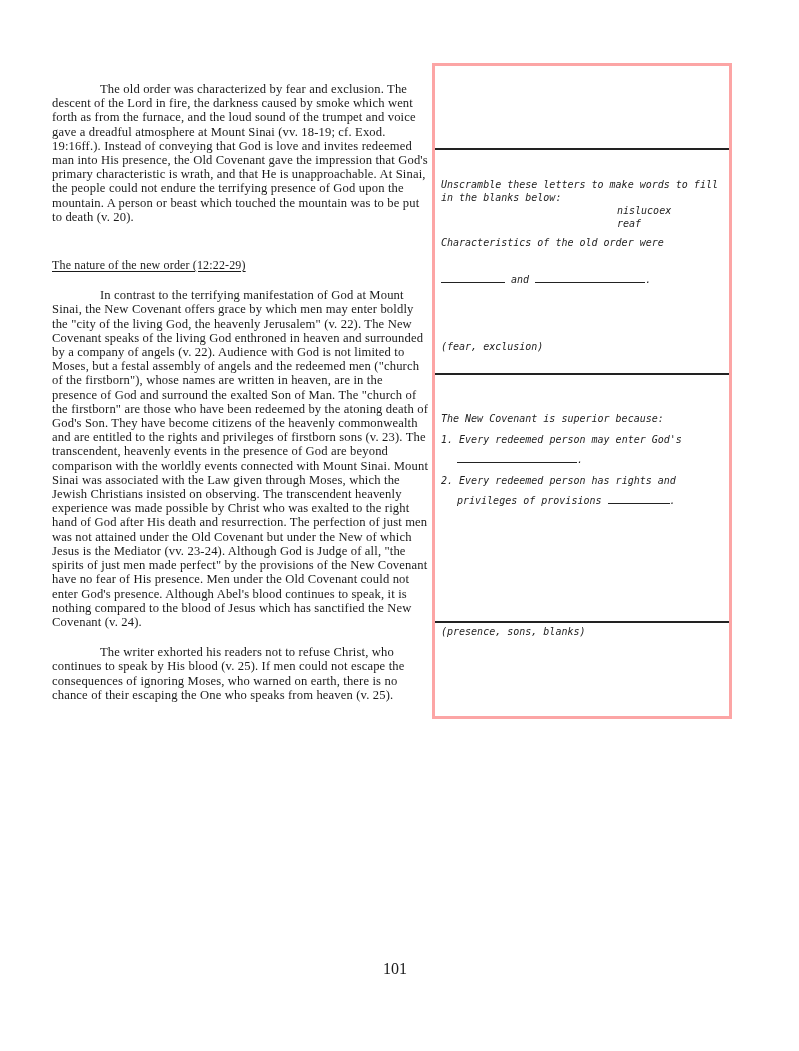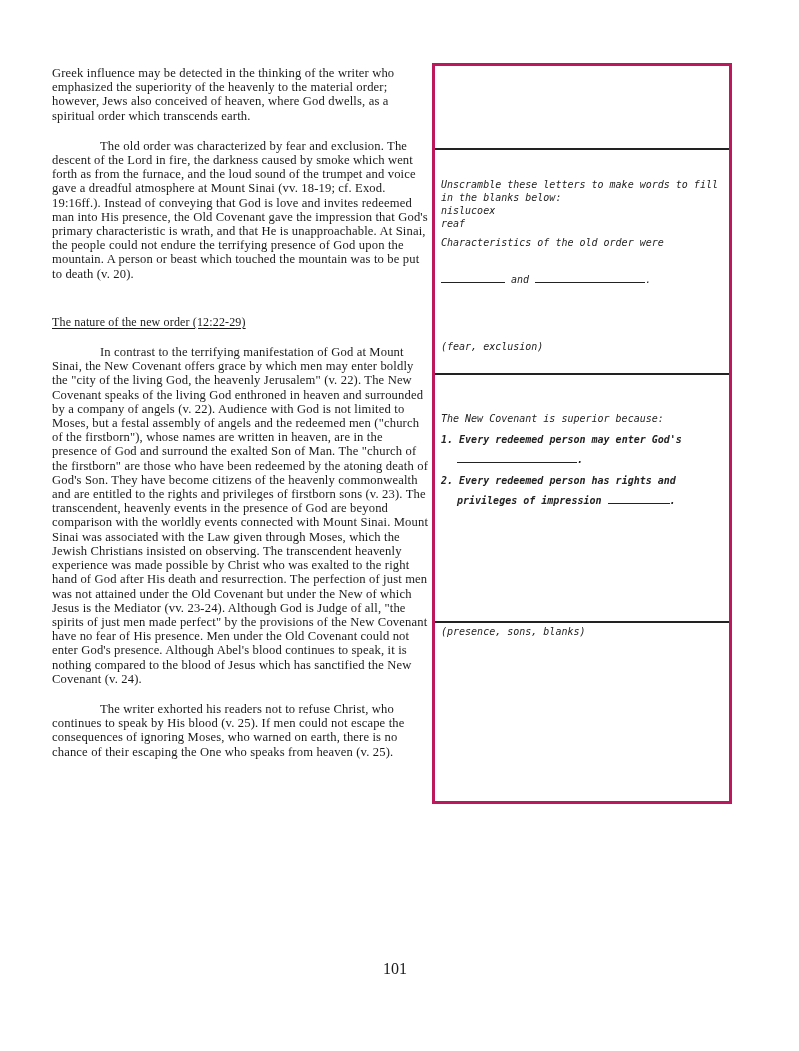--- a/index.html
+++ b/index.html
@@ -10,55 +10,54 @@
     font-size: 12.6px; line-height: 14.2px; letter-spacing: 0.15px;
   }
   .para { margin: 0; white-space: pre-line; }
   .gap1 { height: 16px; }
   .gap2 { height: 34px; }
   .section-heading {
     display: inline-block; text-decoration: underline; text-underline-offset: 2px;
     margin: 0; font-size: 12px;
   }
   .right-box {
-    position: absolute; left: 432px; top: 63px; width: 300px; height: 741px;
-    border: 3px solid #be185d; box-sizing: border-box;
+    position: absolute; left: 432px; top: 63px; width: 300px; height: 656px;
+    border: 3px solid #fca5a5; box-sizing: border-box;
   }
   .divider { position: absolute; left: 0; right: 0; height: 0; border-top: 2px solid #222; }
   .div1 { top: 82px; }
   .div2 { top: 307px; }
   .div3 { top: 555px; }
   .frame-text {
     position: absolute; left: 6px; width: 285px;
     font-family: "DejaVu Sans Mono", "Liberation Mono", monospace;
     font-style: italic; font-size: 10px; line-height: 13px; color: #222;
   }
   .f2a { top: 112px; }
   .f2-answer { top: 274px; font-style: italic; }
   .f3a { top: 346px; }
   .f3-answer { top: 559px; }
-  .scr-words { }
+  .scr-words { margin-left: 176px; }
   .blank { display: inline-block; border-bottom: 1px solid #222; height: 10px; vertical-align: baseline; }
   .b-short { width: 64px; }
   .b-med { width: 110px; }
   .b-long { width: 120px; }
   .b-70 { width: 62px; }
   .b-80 { width: 78px; }
-  .item { margin-top: 8px; font-weight: bold; }
+  .item { margin-top: 8px; }
   .sub { padding-left: 16px; margin-top: 6px; }
   .page-number {
     position: absolute; left: 383px; top: 960px;
     font-family: "Liberation Serif", "DejaVu Serif", serif; font-size: 16px;
   }
 </style>
 </head>
 <body>
 
 <div class="left-col">
-  <p class="para">Greek influence may be detected in the thinking of the writer who emphasized the superiority of the heavenly to the material order; however, Jews also conceived of heaven, where God dwells, as a spiritual order which transcends earth.</p>
   <div class="gap1"></div>
   <p class="para" style="text-indent:48px">The old order was characterized by fear and exclusion. The descent of the Lord in fire, the darkness caused by smoke which went forth as from the furnace, and the loud sound of the trumpet and voice gave a dreadful atmosphere at Mount Sinai (vv. 18-19; cf. Exod. 19:16ff.). Instead of conveying that God is love and invites redeemed man into His presence, the Old Covenant gave the impression that God's primary characteristic is wrath, and that He is unapproachable. At Sinai, the people could not endure the terrifying presence of God upon the mountain. A person or beast which touched the mountain was to be put to death (v. 20).</p>
   <div class="gap2"></div>
   <p class="section-heading">The nature of the new order (12:22-29)</p>
   <div class="gap1"></div>
   <p class="para" style="text-indent:48px">In contrast to the terrifying manifestation of God at Mount Sinai, the New Covenant offers grace by which men may enter boldly the "city of the living God, the heavenly Jerusalem" (v. 22). The New Covenant speaks of the living God enthroned in heaven and surrounded by a company of angels (v. 22). Audience with God is not limited to Moses, but a festal assembly of angels and the redeemed men ("church of the firstborn"), whose names are written in heaven, are in the presence of God and surround the exalted Son of Man. The "church of the firstborn" are those who have been redeemed by the atoning death of God's Son. They have become citizens of the heavenly commonwealth and are entitled to the rights and privileges of firstborn sons (v. 23). The transcendent, heavenly events in the presence of God are beyond comparison with the worldly events connected with Mount Sinai. Mount Sinai was associated with the Law given through Moses, which the Jewish Christians insisted on observing. The transcendent heavenly experience was made possible by Christ who was exalted to the right hand of God after His death and resurrection. The perfection of just men was not attained under the Old Covenant but under the New of which Jesus is the Mediator (vv. 23-24). Although God is Judge of all, "the spirits of just men made perfect" by the provisions of the New Covenant have no fear of His presence. Men under the Old Covenant could not enter God's presence. Although Abel's blood continues to speak, it is nothing compared to the blood of Jesus which has sanctified the New Covenant (v. 24).</p>
   <div class="gap1"></div>
   <p class="para" style="text-indent:48px">The writer exhorted his readers not to refuse Christ, who continues to speak by His blood (v. 25). If men could not escape the consequences of ignoring Moses, who warned on earth, there is no chance of their escaping the One who speaks from heaven (v. 25).</p>
 </div>
 
@@ -83,19 +82,19 @@
   <div class="frame-text f3a">
     <div>The New Covenant is superior because:</div>
     <div class="item">
       <span>1.</span>
       <span>Every redeemed person may enter God's</span>
       <div class="sub"><span class="blank b-long"></span><span>.</span></div>
     </div>
     <div class="item">
       <span>2.</span>
       <span>Every redeemed person has rights and</span>
-      <div class="sub"><span>privileges of impression</span> <span class="blank b-70"></span><span>.</span></div>
+      <div class="sub"><span>privileges of provisions</span> <span class="blank b-70"></span><span>.</span></div>
     </div>
   </div>
   <div class="frame-text f3-answer">(presence, sons, blanks)</div>
 </div>
 
 <div class="page-number">101</div>
 
 </body></html>

